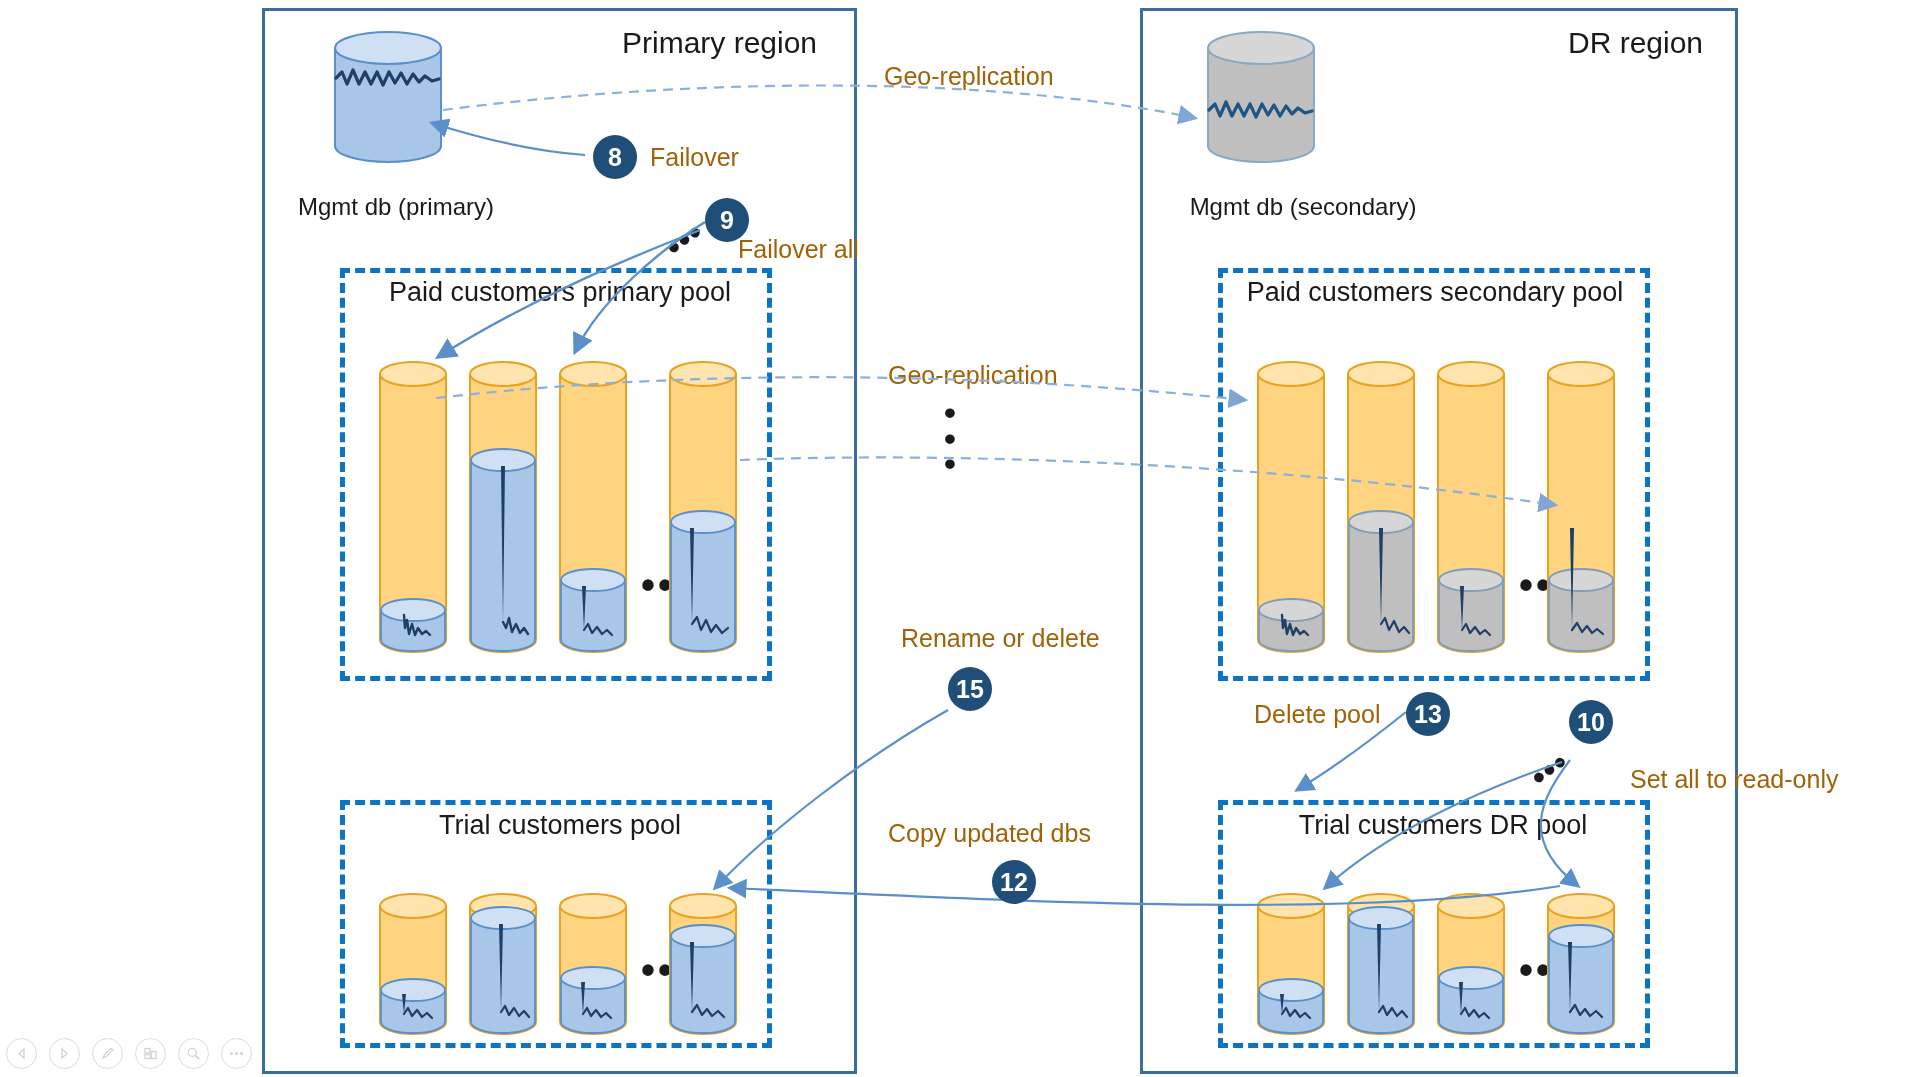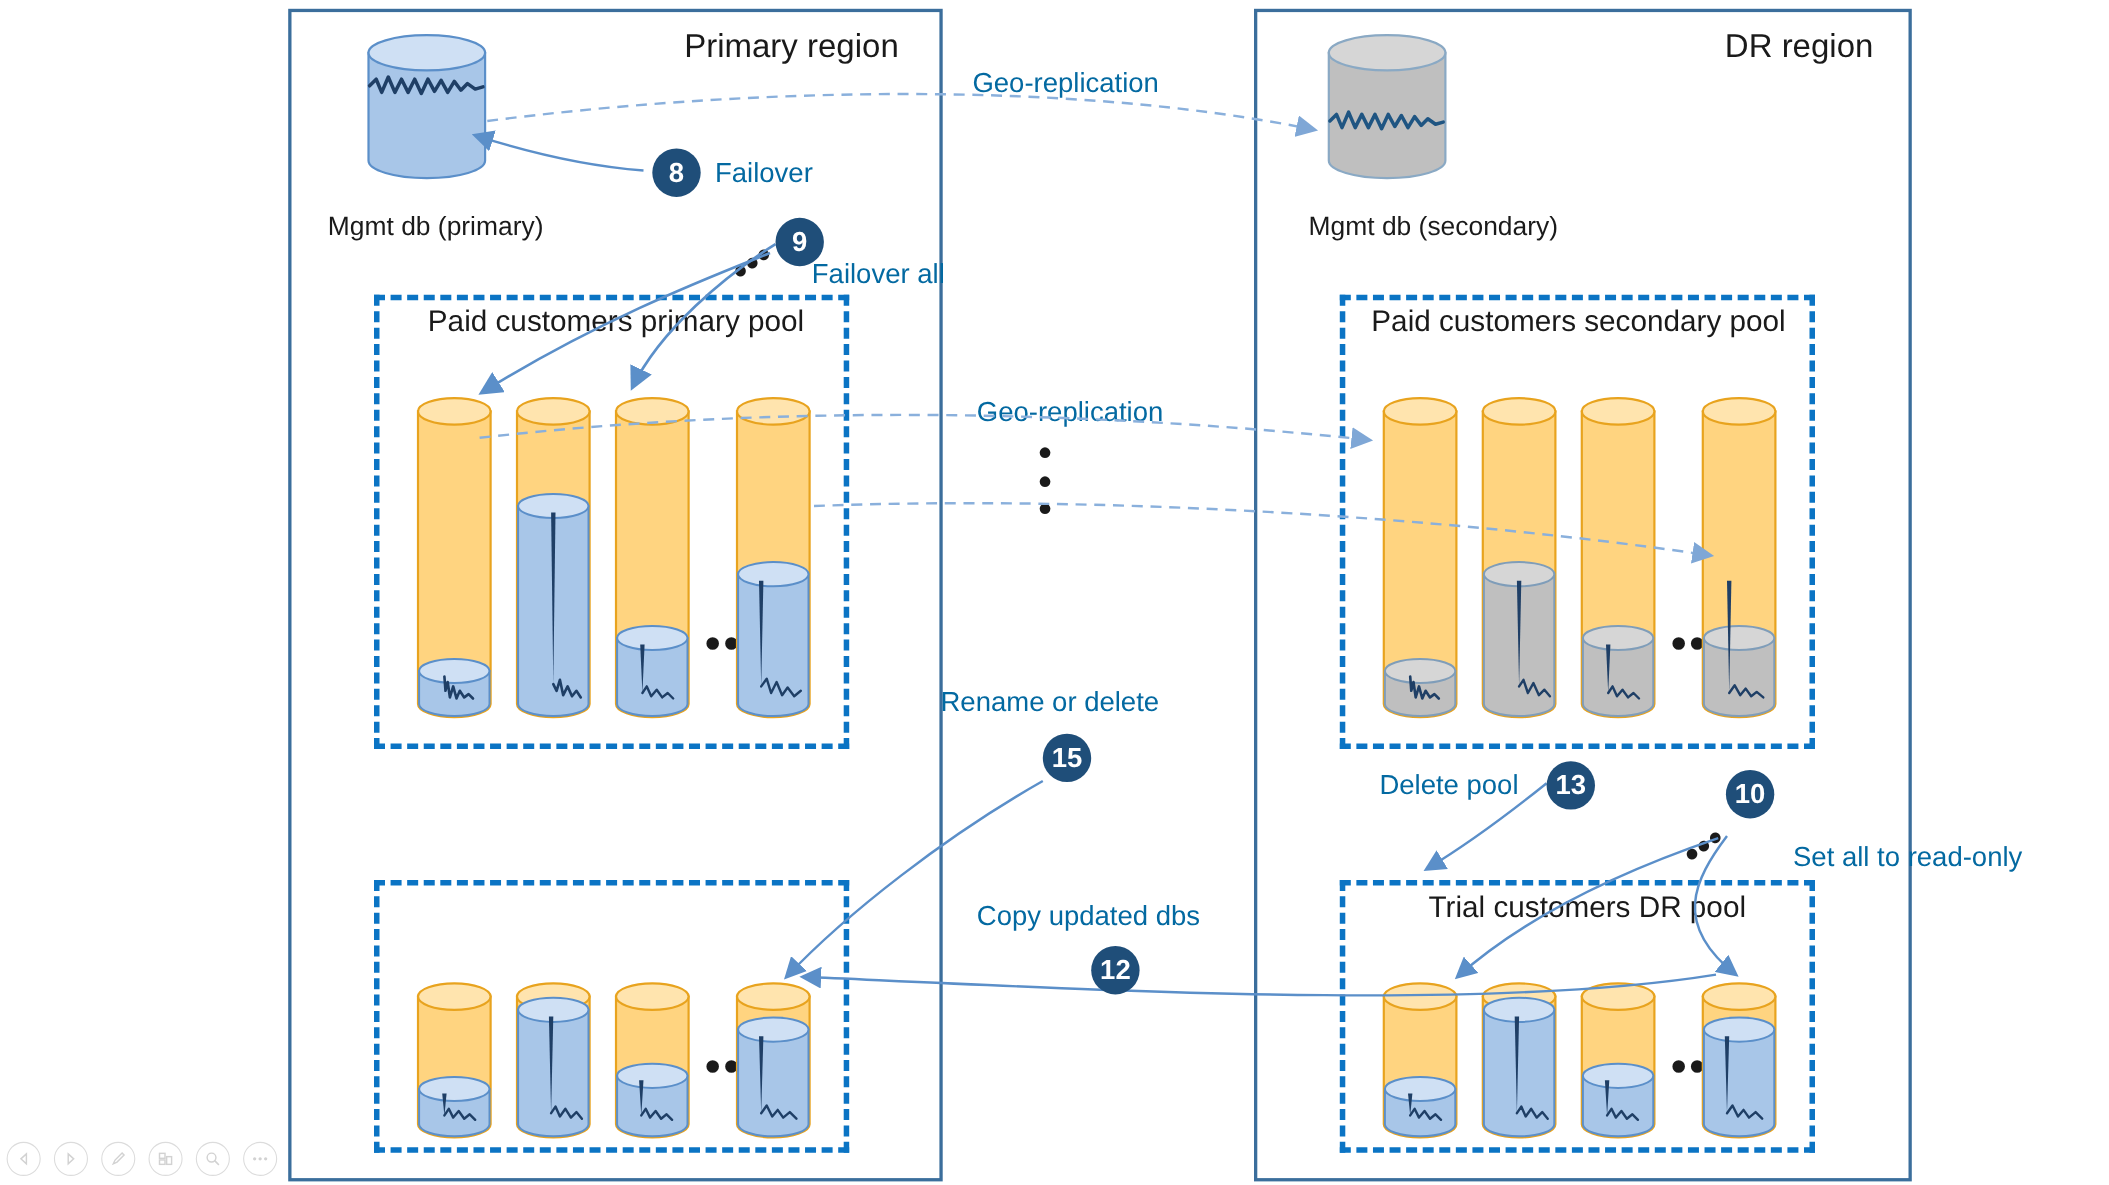--- a/index.html
+++ b/index.html
@@ -40,21 +40,21 @@
     position: absolute;
     font-size: 24px;
     color: #1a1a1a;
     white-space: nowrap;
     text-align: center;
   }
 
   .ann-label {
     position: absolute;
     font-size: 25px;
-    color: #0369a1;
+    color: #a16207;
     white-space: nowrap;
   }
 
   .badge {
     position: absolute;
     border-radius: 50%;
     background: #1f4e79;
     color: #ffffff;
     font-size: 25px;
     font-weight: bold;
@@ -208,20 +208,21 @@
     <ellipse cx="35" cy="12" rx="33" ry="12" fill="#ffe4ae" stroke="#e8a31e" stroke-width="2"></ellipse>
     <path d="M3,218 L3,278 A32,11 0 0 0 67,278 L67,218 Z" fill="#bfbfbf" stroke="#7f9db9" stroke-width="1.8"></path>
     <ellipse cx="35" cy="218" rx="32" ry="11" fill="#d6d6d6" stroke="#7f9db9" stroke-width="1.8"></ellipse>
     <path d="M24,166 L26,268 L28,166 Z" fill="#1f3f66"></path>
     <path d="M26,268 L31,261 L36,270 L41,264 L46,271 L51,267 L57,272" fill="none" stroke="#1f3f66" stroke-width="2.2" stroke-linejoin="round" stroke-linecap="round"></path>
   </svg>
 
   <div class="ellipsis-v" style="left:940px; top:400px; width:20px;">•<br>•<br>•</div>
 
   <div class="pool-box" style="left:340px; top:800px; width:432px; height:248px;"></div>
+  <div class="pool-title" style="left:400px; top:810px; width:320px;">Trial customers pool</div>
 
   <svg class="shape" style="left:378px; top:894px;" width="70" height="140" viewBox="0 0 70 140">
     <path d="M2,12 L2,128 A33,12 0 0 0 68,128 L68,12 Z" fill="#ffd480" stroke="#e8a31e" stroke-width="2"></path>
     <ellipse cx="35" cy="12" rx="33" ry="12" fill="#ffe4ae" stroke="#e8a31e" stroke-width="2"></ellipse>
     <path d="M3,96 L3,128 A32,11 0 0 0 67,128 L67,96 Z" fill="#a8c6e8" stroke="#5b8fc9" stroke-width="1.8"></path>
     <ellipse cx="35" cy="96" rx="32" ry="11" fill="#cfe0f4" stroke="#5b8fc9" stroke-width="1.8"></ellipse>
     <path d="M24,100 L26,120 L28,100 Z" fill="#1f3f66"></path>
     <path d="M26,120 L30,114 L34,122 L39,116 L44,123 L49,119 L54,124" fill="none" stroke="#1f3f66" stroke-width="2.2" stroke-linejoin="round" stroke-linecap="round"></path>
   </svg>
 
@@ -333,21 +334,21 @@
 
   <div class="badge" style="left:705px; top:198px;">9</div>
   <div class="ann-label" style="left:738px; top:235px;">Failover all</div>
   <div class="ellipsis-d" style="left:665px; top:222px;">•••</div>
 
   <div class="badge" style="left:1569px; top:700px;">10</div>
   <div class="ann-label" style="left:1630px; top:765px;">Set all to read-only</div>
   <div class="ellipsis-d" style="left:1530px; top:752px;">•••</div>
 
   <div class="badge" style="left:948px; top:667px;">15</div>
-  <div class="ann-label" style="left:855px; top:624px;">Rename or delete</div>
+  <div class="ann-label" style="left:901px; top:624px;">Rename or delete</div>
 
   <div class="badge" style="left:992px; top:860px;">12</div>
   <div class="ann-label" style="left:888px; top:819px;">Copy updated dbs</div>
 
   <div class="badge" style="left:1406px; top:692px;">13</div>
   <div class="ann-label" style="left:1254px; top:700px;">Delete pool</div>
 
   <div class="toolbar">
     <div class="tb-btn">
       <svg width="13" height="13" viewBox="0 0 13 13">

